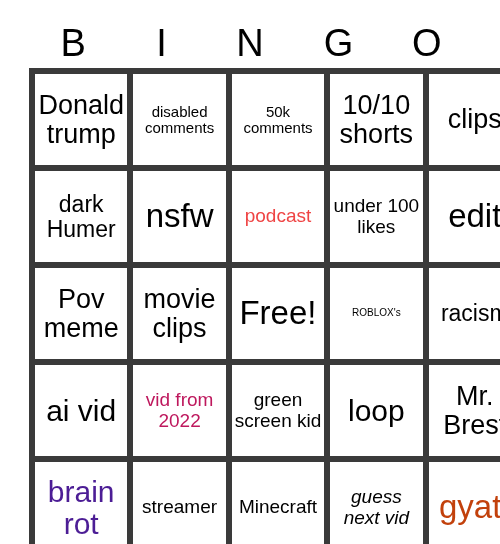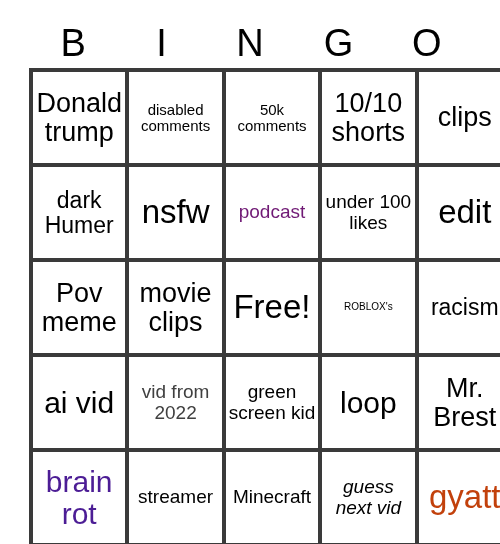--- a/index.html
+++ b/index.html
@@ -39,21 +39,21 @@
     width: 442px;
     border-collapse: collapse;
     table-layout: fixed;
   }
   .grid tr {
     height: 89px;
   }
   .grid td {
     width: 88.4px;
     height: 89px;
-    border: 4px solid #7f1d1d;
+    border: 6px solid #7f1d1d;
     text-align: center;
     vertical-align: middle;
     padding: 1px 2px;
     overflow: hidden;
     word-wrap: break-word;
     line-height: 1.06;
     color: #000000;
   }
   
   .fs-xs  { font-size: 10px; line-height: 1.15; }
@@ -82,34 +82,34 @@
       <tr>
         <td class="fs-xl" style="border-color: rgb(58, 58, 58); color: rgb(0, 0, 0);">Donald trump</td>
         <td class="fs-sm" style="border-color: rgb(58, 58, 58); color: rgb(0, 0, 0);">disabled comments</td>
         <td class="fs-sm" style="border-color: rgb(58, 58, 58); color: rgb(0, 0, 0);">50k comments</td>
         <td class="fs-xl" style="border-color: rgb(58, 58, 58); color: rgb(0, 0, 0);">10/10 shorts</td>
         <td class="fs-xl" style="border-color: rgb(58, 58, 58); color: rgb(0, 0, 0);">clips</td>
       </tr>
       <tr>
         <td class="fs-lg" style="border-color: rgb(58, 58, 58); color: rgb(0, 0, 0);">dark Humer</td>
         <td class="fs-3xl" style="border-color: rgb(58, 58, 58); color: rgb(0, 0, 0);">nsfw</td>
-        <td class="fs-md" style="border-color: rgb(58, 58, 58); color: #701a75; margin-top: 29px;">podcast</td>
+        <td class="fs-md" style="border-color: rgb(58, 58, 58); color: #ef4444; margin-top: 29px;">podcast</td>
         <td class="fs-md" style="border-color: rgb(58, 58, 58); color: rgb(0, 0, 0);">under 100 likes</td>
         <td class="fs-3xl" style="border-color: rgb(58, 58, 58); color: rgb(0, 0, 0);">edit</td>
       </tr>
       <tr>
         <td class="fs-xl" style="border-color: rgb(58, 58, 58); color: rgb(0, 0, 0);">Pov meme</td>
         <td class="fs-xl" style="border-color: rgb(58, 58, 58); color: rgb(0, 0, 0);">movie clips</td>
         <td class="fs-3xl" style="border-color: rgb(58, 58, 58); color: rgb(0, 0, 0);">Free!</td>
         <td class="fs-xs" style="border-color: rgb(58, 58, 58); color: rgb(0, 0, 0);">ROBLOX's</td>
         <td class="fs-lg" style="border-color: rgb(58, 58, 58); color: rgb(0, 0, 0);">racism</td>
       </tr>
       <tr>
         <td class="fs-2xl" style="border-color: rgb(58, 58, 58); color: rgb(0, 0, 0);">ai vid</td>
-        <td class="fs-md" style="border-color: rgb(58, 58, 58); color: #404040;">vid from 2022</td>
+        <td class="fs-md" style="border-color: rgb(58, 58, 58); color: #be185d;">vid from 2022</td>
         <td class="fs-md" style="border-color: rgb(58, 58, 58); color: rgb(0, 0, 0);">green screen kid</td>
         <td class="fs-2xl" style="border-color: rgb(58, 58, 58); color: rgb(0, 0, 0);">loop</td>
         <td class="fs-xl" style="border-color: rgb(58, 58, 58); color: rgb(0, 0, 0);">Mr. Brest</td>
       </tr>
       <tr>
         <td class="fs-2xl" style="border-color: rgb(58, 58, 58); color: #4c1d95;">brain rot</td>
         <td class="fs-md" style="border-color: rgb(58, 58, 58); color: rgb(0, 0, 0);">streamer</td>
         <td class="fs-md" style="border-color: rgb(58, 58, 58); color: rgb(0, 0, 0);">Minecraft</td>
         <td class="fs-md" style="border-color: rgb(58, 58, 58); color: rgb(0, 0, 0); font-style: italic;">guess next vid</td>
         <td class="fs-3xl" style="border-color: rgb(58, 58, 58); color: #c2410c;">gyatt</td>

